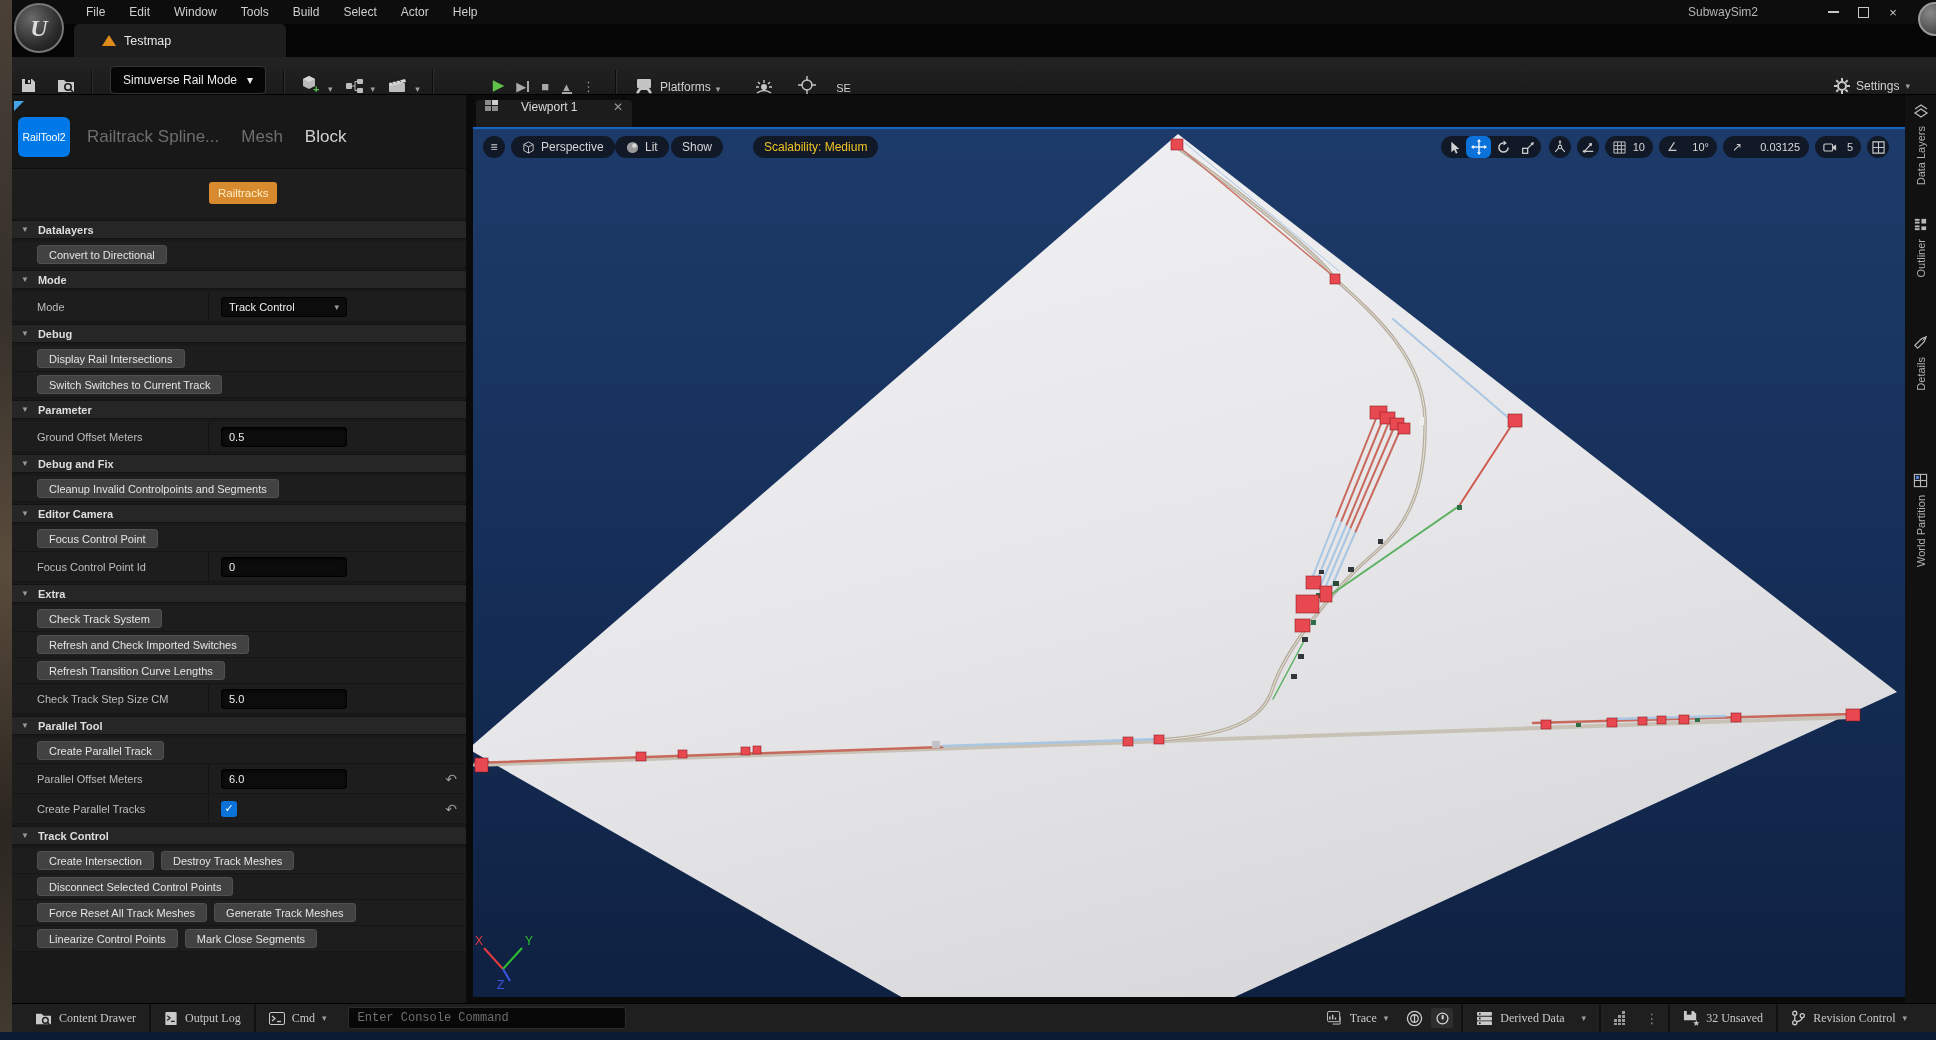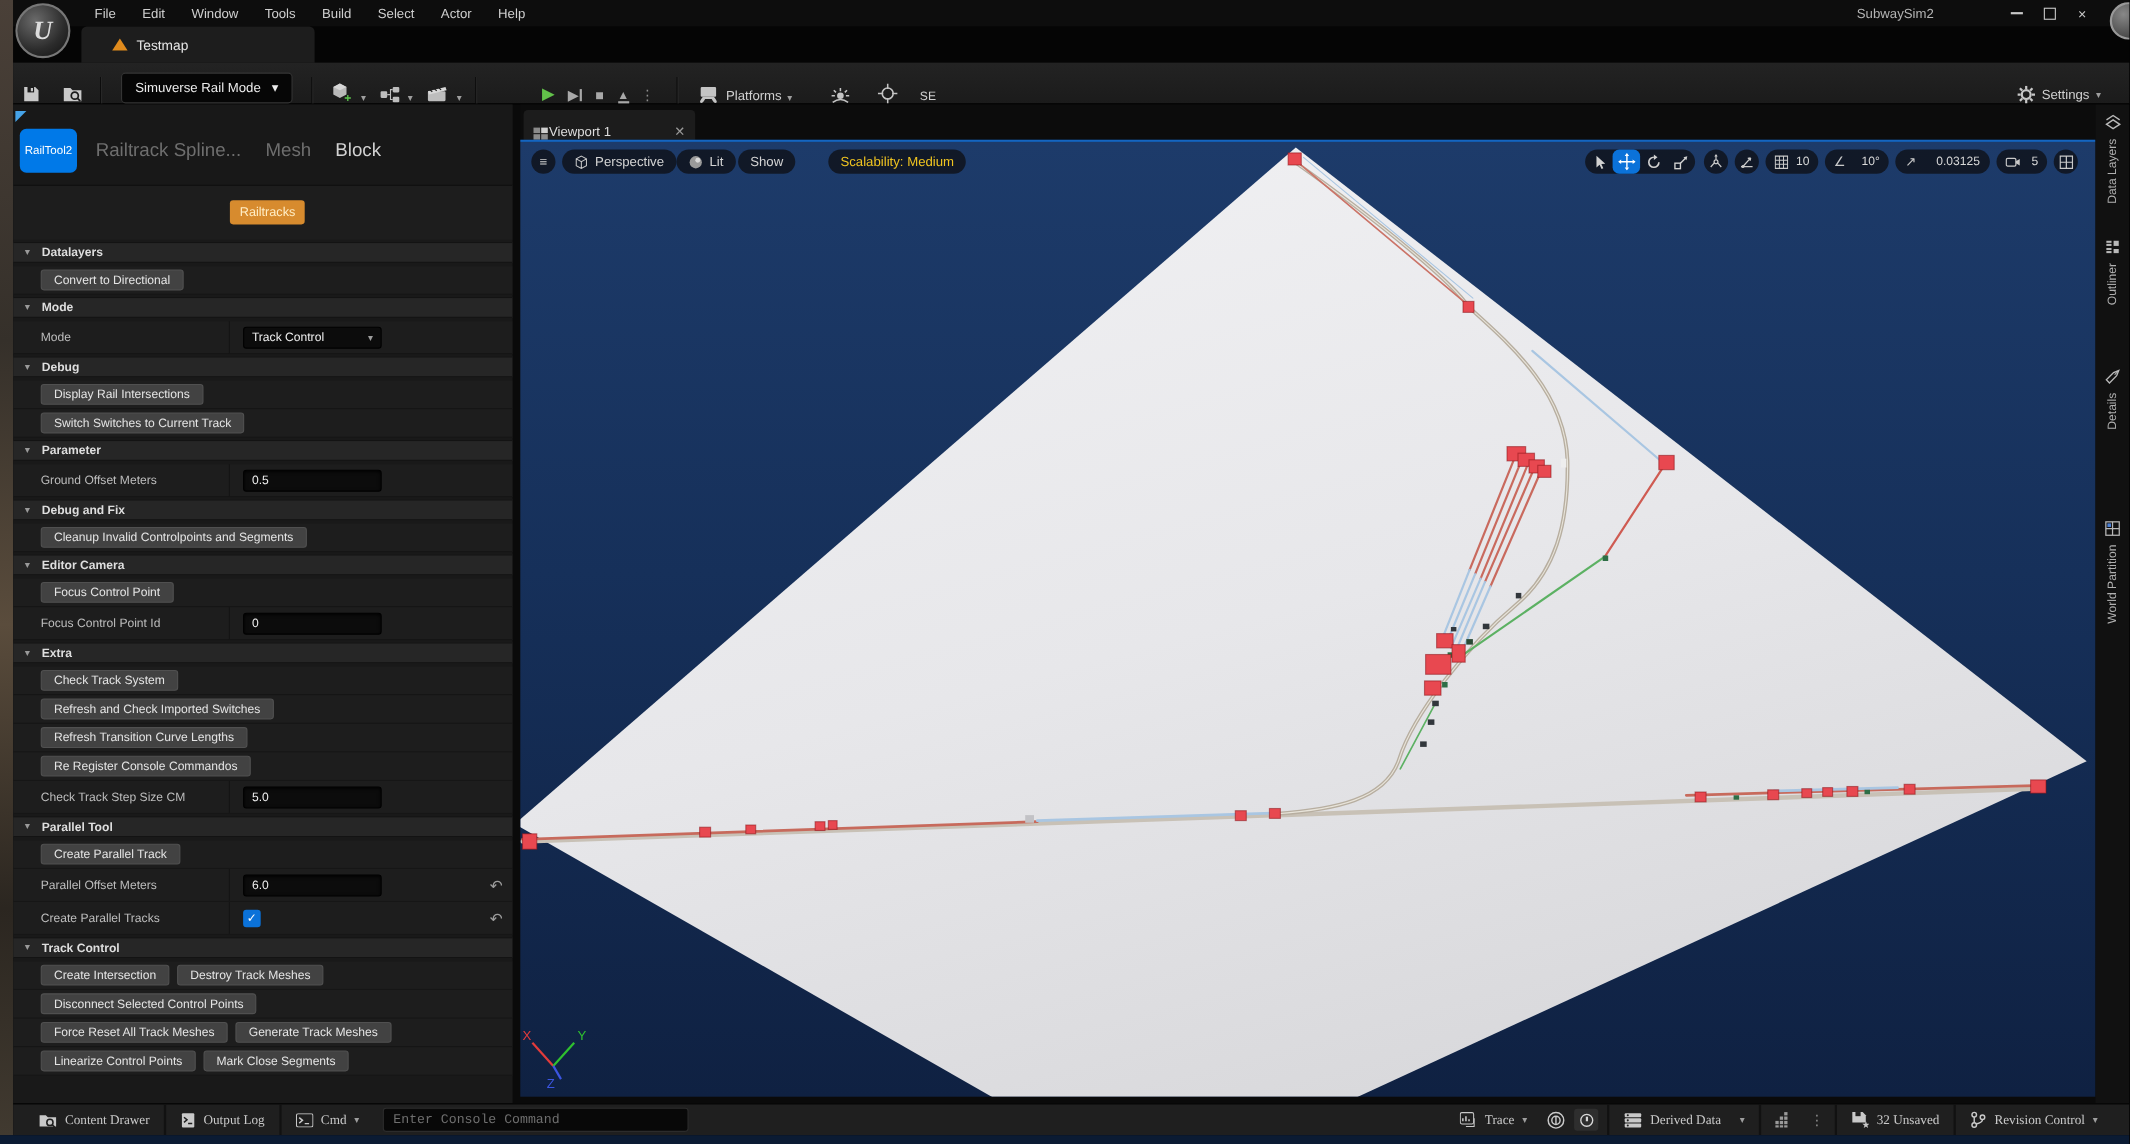--- a/index.html
+++ b/index.html
@@ -74,21 +74,21 @@
   .p-input{width:110px;height:18px;background:#0c0c0c;border:1px solid #000;border-radius:3px;color:#efefef;
     font-size:11px;padding:0 7px;display:flex;align-items:center;box-shadow:inset 0 1px 3px rgba(0,0,0,.9);}
   .p-drop{width:110px;height:18px;background:#0c0c0c;border:1px solid #000;border-radius:3px;color:#efefef;
     font-size:11px;padding:0 7px;display:flex;align-items:center;justify-content:space-between;}
   .p-check{width:16px;height:16px;background:#0b72d9;border-radius:3px;display:flex;align-items:center;
     justify-content:center;color:#fff;font-size:11px;}
   .revert{position:absolute;right:9px;top:50%;transform:translateY(-50%);color:#9c9c9c;font-size:14px;}
   
   #vp-tabbar{left:473px;top:95px;width:1432px;height:32px;background:#0c0c0c;}
   #vp-tab{position:absolute;left:3px;top:5px;width:156px;height:27px;background:#1c1c1c;border-radius:4px 4px 0 0;
-    display:flex;align-items:flex-end;gap:1px;padding:0 9px;box-sizing:border-box;}
+    display:flex;align-items:flex-start;gap:23px;padding:0 9px;box-sizing:border-box;}
   #vp-tab .lbl{color:#dcdcdc;font-size:12px;}
   #vp-tab .x{margin-left:auto;color:#9a9a9a;font-size:12px;}
   .grid4{display:grid;grid-template-columns:6px 6px;grid-gap:1px;}
   .grid4 i{width:6px;height:5px;background:#8b8b8b;}
   .grid4 i:nth-child(2){background:#cfcfcf;}
   #viewport{left:473px;top:127px;width:1432px;height:868px;overflow:hidden;
     background:linear-gradient(180deg,#1d3b6a 0%,#16305a 45%,#0f2142 100%);border-top:2px solid #1565c0;}
   #scene{position:absolute;left:0;top:0;}
   .vp-pill{position:absolute;top:7px;height:22px;background:rgba(14,16,20,.78);border-radius:11px;
     color:#d4d4d4;font-size:12px;display:flex;align-items:center;gap:6px;padding:0 11px;box-sizing:border-box;}
@@ -331,23 +331,20 @@
           <span class="t">Extra</span>
         </div>
         <div class="p-row">
           <button class="p-btn">Check Track System</button>
         </div>
         <div class="p-row">
           <button class="p-btn">Refresh and Check Imported Switches</button>
         </div>
         <div class="p-row">
           <button class="p-btn">Refresh Transition Curve Lengths</button>
-        </div>
-        <div class="p-row">
-          <button class="p-btn">Re Register Console Commandos</button>
         </div>
         <div class="p-row kv">
           <span class="p-label">Check Track Step Size CM</span>
           <div class="p-val">
             <div class="p-input">5.0</div>
           </div>
         </div>
         <div class="p-sec">
           <span class="tri">▼</span>
           <span class="t">Parallel Tool</span>

